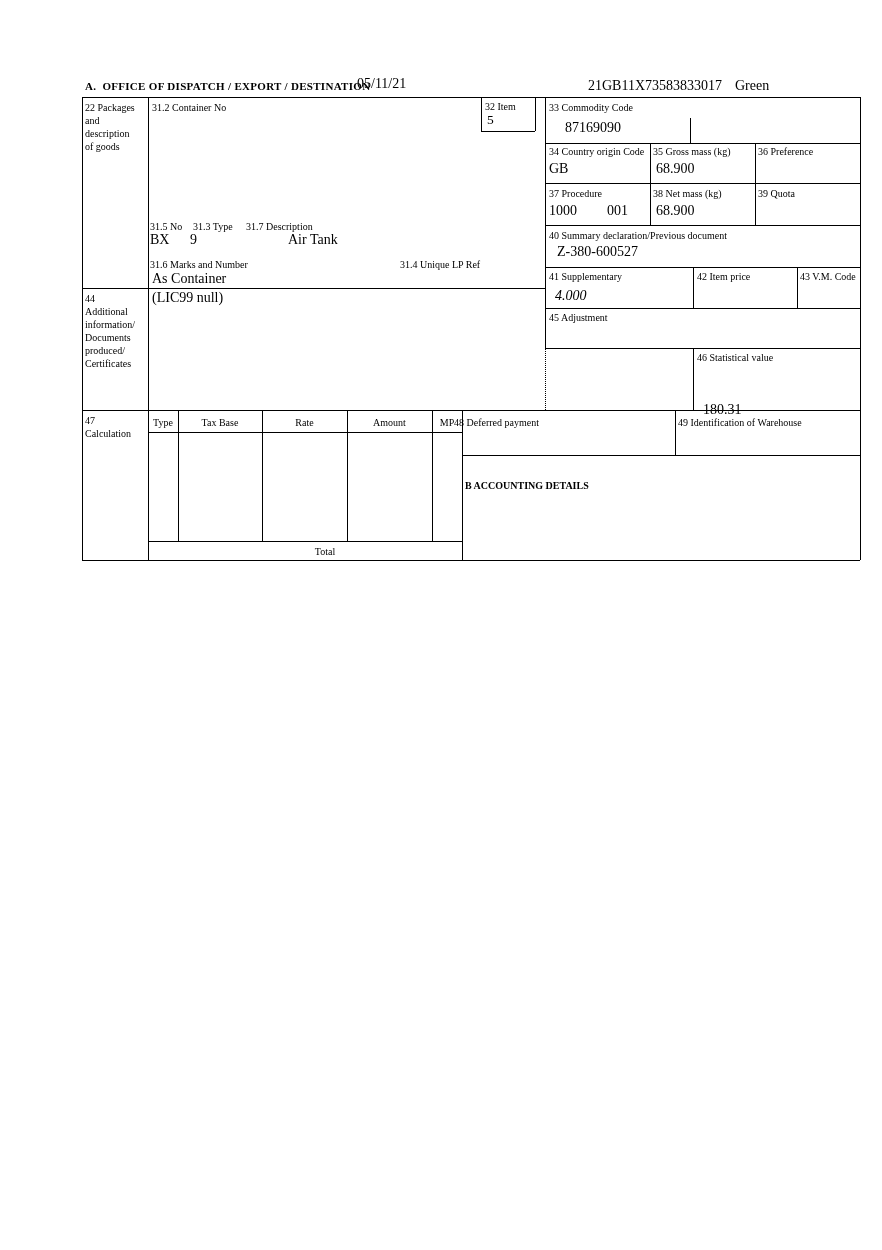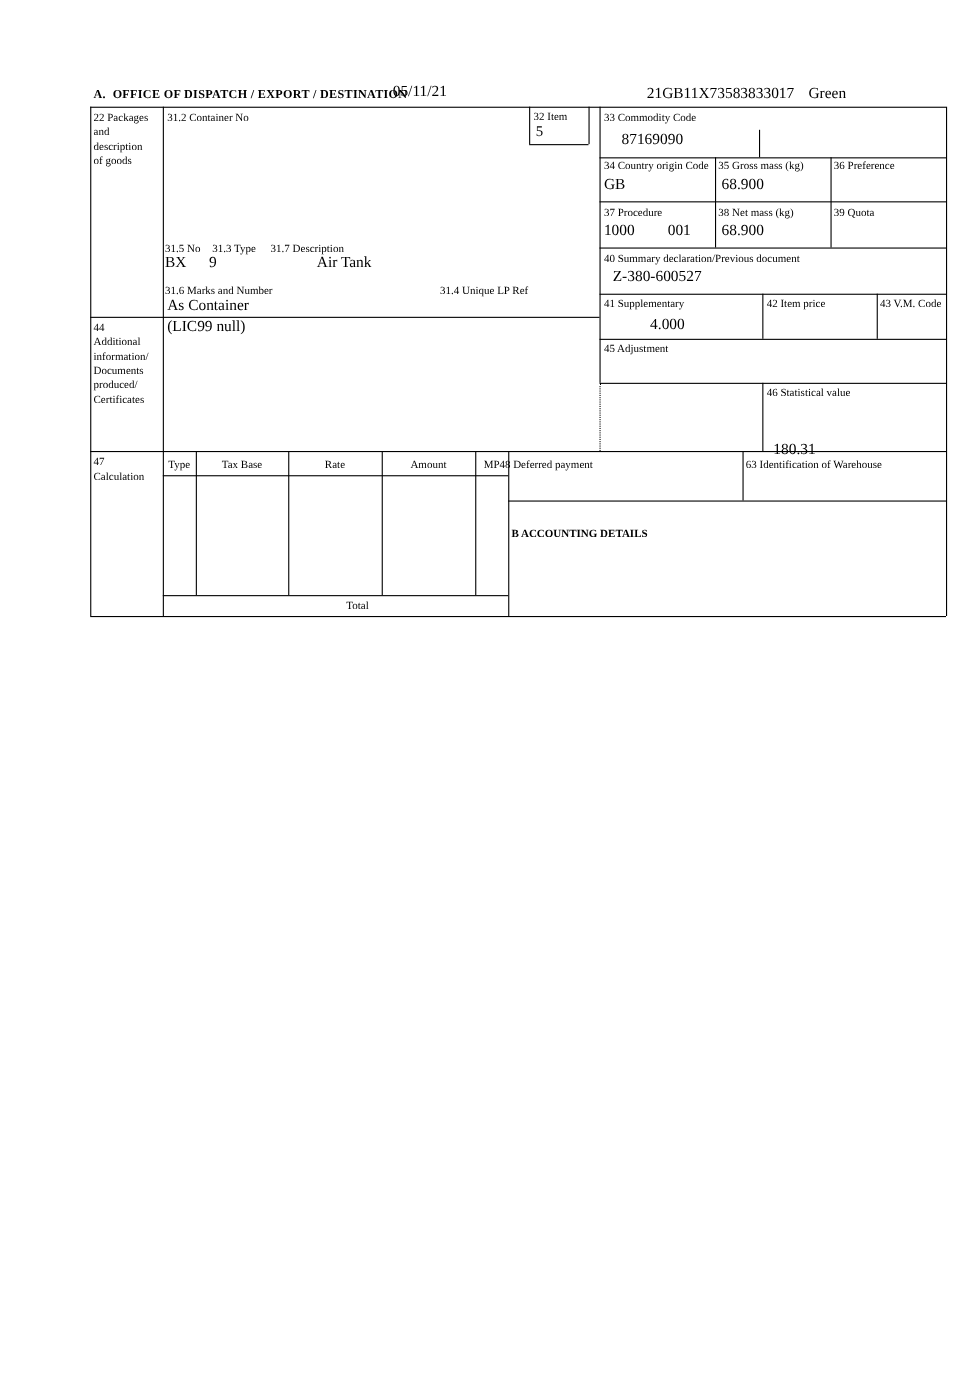--- a/index.html
+++ b/index.html
@@ -110,21 +110,21 @@
   <div class="abs lbl" style="left:246px; top:221px;">31.7 Description</div>
   <div class="abs big" style="left:150px; top:232px;">BX</div>
   <div class="abs big" style="left:190px; top:232px;">9</div>
   <div class="abs big" style="left:246px; top:232px;margin-left:42px;">Air Tank</div>
 
   <div class="abs lbl" style="left:150px; top:259px;">31.6 Marks and Number</div>
   <div class="abs lbl" style="left:400px; top:259px;">31.4 Unique LP Ref</div>
   <div class="abs big" style="left:152px; top:271px;">As Container</div>
 
   <div class="abs lbl" style="left:549px; top:271px;">41 Supplementary</div>
-  <div class="abs big" style="left:591px; top:288px;">4.000</div>
+  <div class="abs big" style="left:555px; top:288px;font-style:italic;">4.000</div>
   <div class="abs lbl" style="left:697px; top:271px;">42 Item price</div>
   <div class="abs lbl" style="left:800px; top:271px;">43 V.M. Code</div>
 
   <div class="abs lbl" style="left:85px; top:292px; line-height:13px;">
     <div>44</div>
     <div>Additional</div>
     <div>information/</div>
     <div>Documents</div>
     <div>produced/</div>
     <div>Certificates</div>
@@ -141,17 +141,17 @@
     <div>Calculation</div>
   </div>
   <div class="abs lbl ctr" style="left:148px; top:417px; width:30px;">Type</div>
   <div class="abs lbl ctr" style="left:178px; top:417px; width:84px;">Tax Base</div>
   <div class="abs lbl ctr" style="left:262px; top:417px; width:85px;">Rate</div>
   <div class="abs lbl ctr" style="left:347px; top:417px; width:85px;">Amount</div>
   <div class="abs lbl ctr" style="left:432px; top:417px; width:30px;">MP</div>
   <div class="abs lbl ctr" style="left:285px; top:546px; width:80px;">Total</div>
 
   <div class="abs lbl" style="left:454px; top:417px;text-align:center;">48 Deferred payment</div>
-  <div class="abs lbl" style="left:678px; top:417px;">63 Identification of Warehouse</div>
+  <div class="abs lbl" style="left:678px; top:417px;">49 Identification of Warehouse</div>
 
   <div class="abs lbl bold" style="left:465px; top:459px;">B ACCOUNTING DETAILS</div>
 
 </div>
 
 </body></html>

